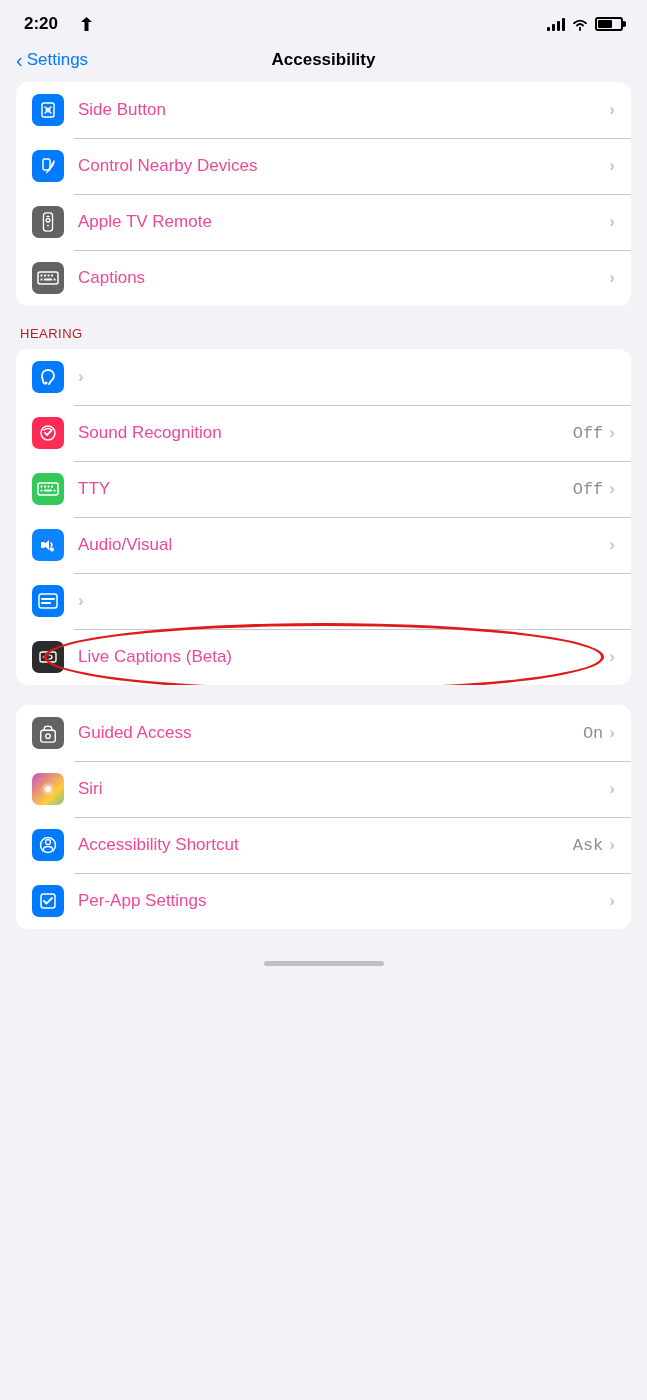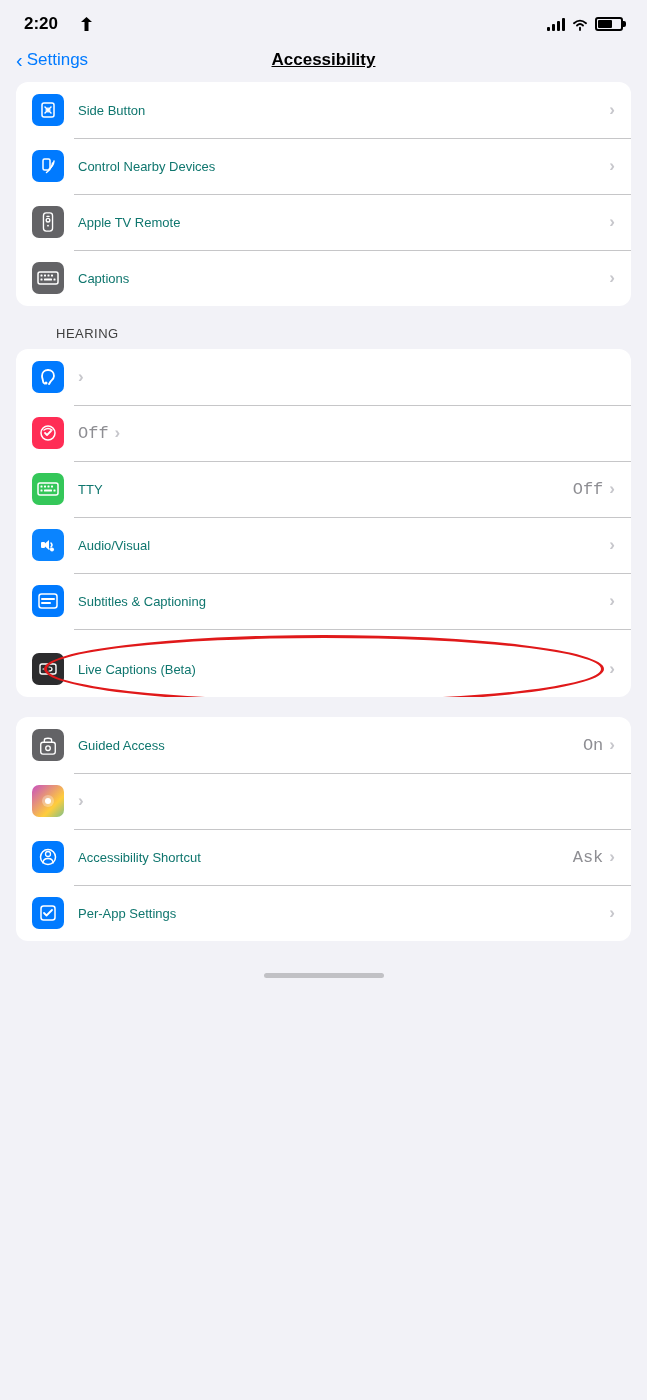--- a/index.html
+++ b/index.html
@@ -93,34 +93,33 @@
     }
     .back-chevron {
       font-size: 20px;
       font-weight: 300;
       margin-right: 2px;
     }
     .nav-title {
       font-size: 17px;
       font-weight: 700;
       text-align: center;
-      text-decoration: underline;
     }
 
     
     .section {
       margin-bottom: 20px;
     }
     .section-label {
       font-size: 13px;
       font-weight: 400;
-      color: #404040;
+      color: #b91c1c;
       text-transform: uppercase;
       letter-spacing: 0.5px;
-      padding: 0 56px;
+      padding: 0 20px;
       margin-bottom: 8px;
       margin-top: 10px;
     }
     .card {
       background: #fff;
       border-radius: 12px;
       margin: 0 16px;
       overflow: hidden;
     }
     .row {
@@ -147,22 +146,22 @@
       display: flex;
       align-items: center;
       justify-content: center;
       margin-right: 14px;
       flex-shrink: 0;
       font-size: 17px;
       color: #fff;
     }
     .row-label {
       flex: 1;
-      font-size: 13px;
-      color: #0f766e;
+      font-size: 17px;
+      color: #ec4899;
     }
     .row-value {
       font-size: 17px;
       color: #8e8e93;
       margin-right: 6px;
       font-family: Liberation Mono, monospace;
     }
     .chevron {
       color: #c7c7cc;
       font-size: 17px;
@@ -170,21 +169,20 @@
     }
 
     
     .icon-blue { background: #007aff; }
     .icon-green { background: #34c759; }
     .icon-dark-gray { background: #636366; }
 
     
     .row-highlighted {
       position: relative;
-      margin-top: 12px;
     }
     .live-captions-oval {
       position: absolute;
       top: 50%;
       left: 50%;
       transform: translate(-50%, -50%);
       width: 560px;
       height: 68px;
       border: 3px solid #e0191a;
       border-radius: 50%;
@@ -325,20 +323,21 @@
     </div>
 
     <div class="row">
       <div class="row-icon" style="background:#ff2d55;">
         <svg width="20" height="20" viewBox="0 0 20 20" fill="none">
           <circle cx="10" cy="10" r="7" stroke="white" stroke-width="1.5"></circle>
           <path d="M7 10 L9 12 L13 8" stroke="white" stroke-width="1.8" stroke-linecap="round" stroke-linejoin="round"></path>
           <path d="M6 7 Q10 4 14 7" stroke="white" stroke-width="1.5" fill="none" stroke-linecap="round"></path>
         </svg>
       </div>
+      <span class="row-label">Sound Recognition</span>
       <span class="row-value">Off</span>
       <span class="chevron">›</span>
     </div>
 
     <div class="row">
       <div class="row-icon icon-green">
         <svg width="22" height="14" viewBox="0 0 22 14" fill="none">
           <rect x="1" y="1" width="20" height="12" rx="2" stroke="white" stroke-width="1.5"></rect>
           <rect x="3.5" y="3.5" width="2" height="2" rx="0.5" fill="white"></rect>
           <rect x="7" y="3.5" width="2" height="2" rx="0.5" fill="white"></rect>
@@ -369,21 +368,20 @@
     </div>
 
     <div class="row">
       <div class="row-icon icon-blue">
         <svg width="20" height="16" viewBox="0 0 20 16" fill="none">
           <rect x="1" y="1" width="18" height="14" rx="2.5" stroke="white" stroke-width="1.5"></rect>
           <rect x="3" y="5" width="14" height="2" rx="1" fill="white"></rect>
           <rect x="3" y="9" width="10" height="2" rx="1" fill="white"></rect>
         </svg>
       </div>
-      <span class="row-label">Subtitles &amp; Captioning</span>
       <span class="chevron">›</span>
     </div>
 
     <div class="row row-highlighted">
       <div class="live-captions-oval"></div>
       <div class="row-icon" style="background:#2c2c2e;">
         <svg width="20" height="20" viewBox="0 0 20 20" fill="none">
           <rect x="2" y="5" width="16" height="10" rx="2" stroke="white" stroke-width="1.4"></rect>
           <path d="M5 10 L8 10 M8 8 L8 12" stroke="white" stroke-width="1.2" stroke-linecap="round"></path>
           <path d="M11 8 Q14 8 14 10 Q14 12 11 12" stroke="white" stroke-width="1.2" fill="none" stroke-linecap="round"></path>
@@ -412,20 +410,21 @@
       <span class="chevron">›</span>
     </div>
 
     <div class="row">
       <div class="row-icon siri-icon">
         <svg width="20" height="20" viewBox="0 0 20 20" fill="none">
           <circle cx="10" cy="10" r="6" fill="rgba(255,255,255,0.3)"></circle>
           <circle cx="10" cy="10" r="3" fill="white"></circle>
         </svg>
       </div>
+      <span class="row-label">Siri</span>
       <span class="chevron">›</span>
     </div>
 
     <div class="row">
       <div class="row-icon icon-blue">
         <svg width="20" height="20" viewBox="0 0 20 20" fill="none">
           <circle cx="10" cy="10" r="7.5" stroke="white" stroke-width="1.5"></circle>
           <circle cx="10" cy="7" r="2.5" stroke="white" stroke-width="1.3"></circle>
           <path d="M5 16 C5 13 7 11.5 10 11.5 C13 11.5 15 13 15 16" stroke="white" stroke-width="1.3" stroke-linecap="round" fill="none"></path>
         </svg>

